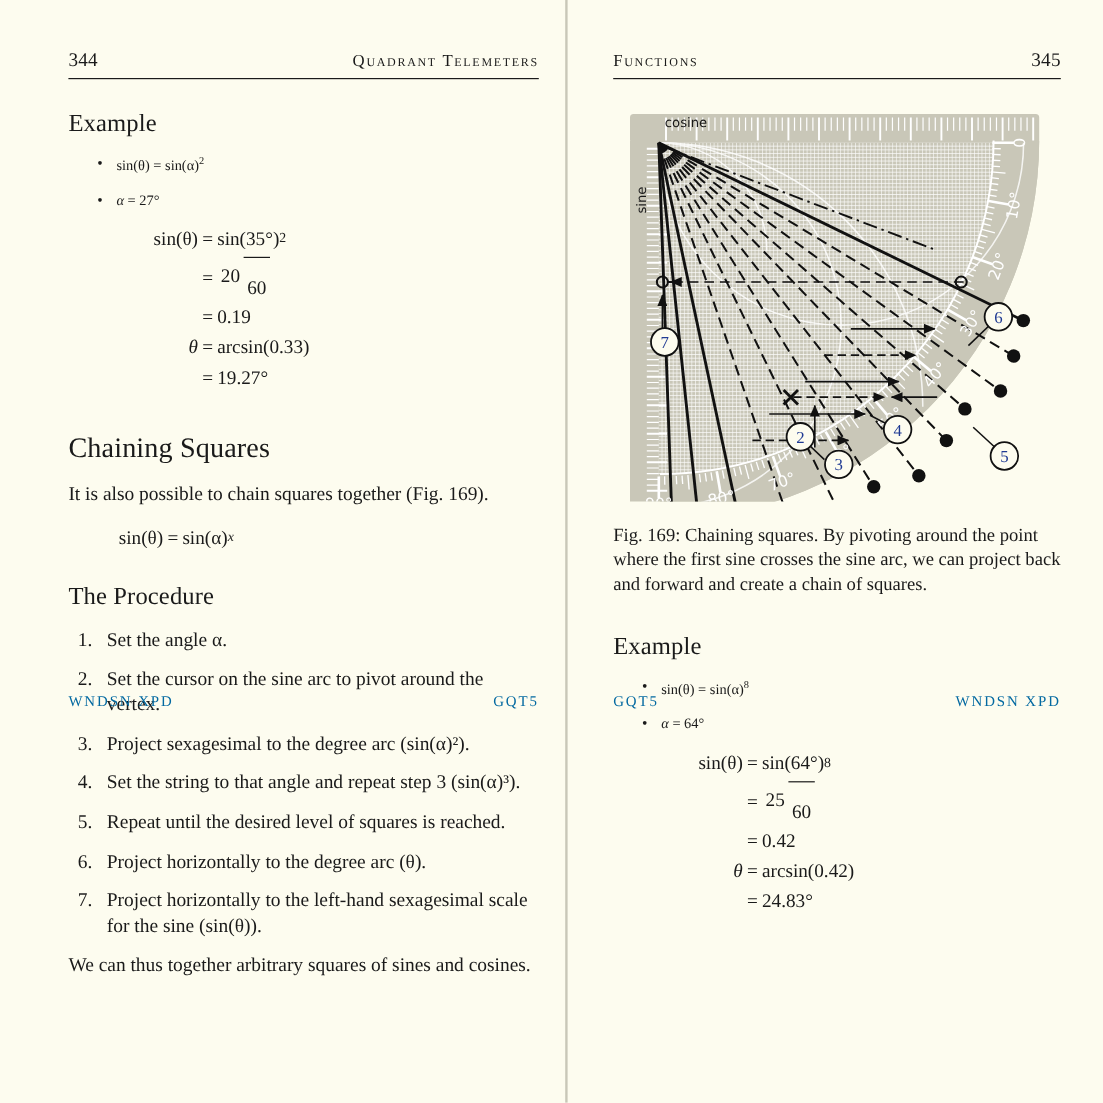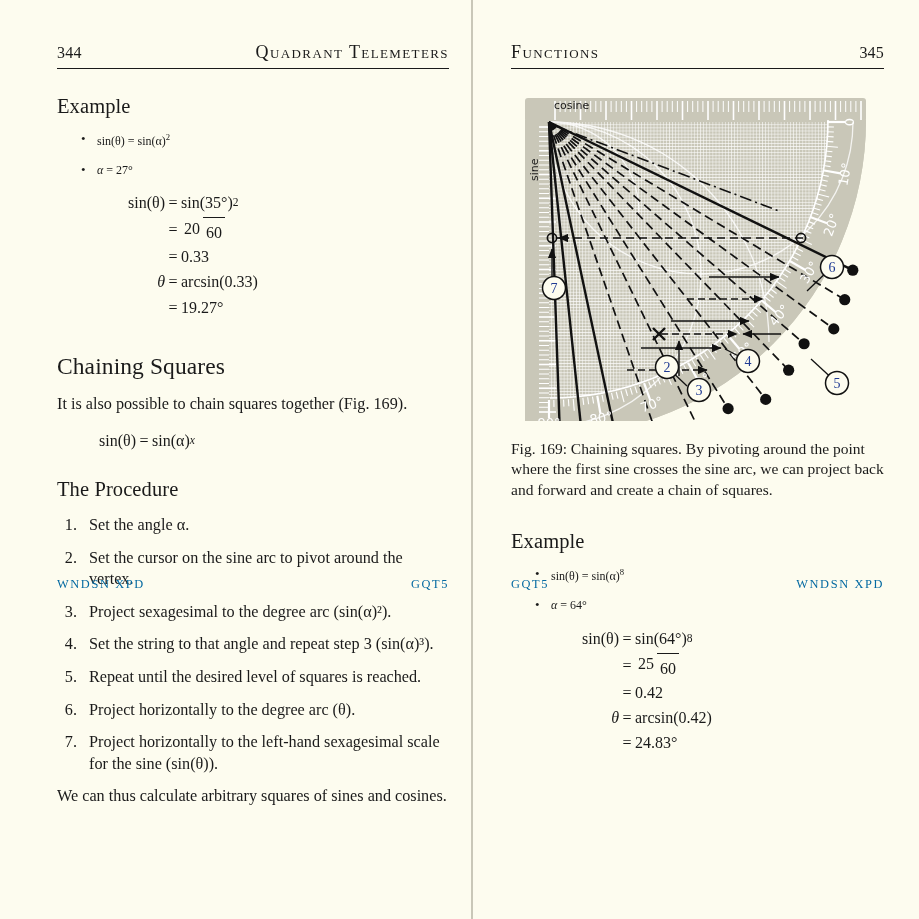--- a/index.html
+++ b/index.html
@@ -26,21 +26,21 @@
   .runhead {
     display: flex; align-items: baseline; justify-content: space-between;
     border-bottom: 1.6px solid #1a1a1a;
     padding-bottom: 5px;
     font-size: 15.5px;
   }
   .runhead .folio { font-size: 16px; letter-spacing: 0.2px; }
   .runhead .title {
     font-variant: small-caps;
     letter-spacing: 1.4px;
-    font-size: 18px;
+    font-size: 14px;
   }
   
   h2.sec {
     font-size: 20.5px; font-weight: normal;
     margin: 26px 0 14px 0; letter-spacing: 0.1px;
   }
   h2.sec.big { font-size: 23.5px; margin-top: 34px; }
   p.body { font-size: 16.2px; line-height: 1.32; margin: 0 0 6px 0; }
 
   
@@ -58,21 +58,21 @@
     padding-left: 8px;
   }
   
   .mathblock { margin: 6px 0 14px 0; padding-left: 42px; font-size: 16px; }
   .mline { display: flex; align-items: center; margin-bottom: 2px; line-height: 1.45; }
   .mline .lhs { display: inline-block; text-align: right; min-width: 66px; }
   .mline .rel { display: inline-block; width: 16px; text-align: center; }
   .frac { display: inline-flex; flex-direction: row; align-items: center;
           vertical-align: middle; line-height: 1.05; margin: 1px 0; }
   .frac .num { padding: 0 3px 1px 3px; }
-  .frac .den { padding: 7px 3px 0 3px; border-top: 1.3px solid #1a1a1a; text-align: center; }
+  .frac .den { padding: 18px 3px 0 3px; border-top: 1.3px solid #1a1a1a; text-align: center; }
   .it { font-style: italic; }
   sup { font-size: 0.72em; }
 
   
   .figwrap { margin-top: 12px; }
   .figcap { font-size: 15.5px; line-height: 1.32; margin-top: 14px; }
 
   
   .footer {
     position: absolute; bottom: 56px;
@@ -122,21 +122,21 @@
         <span class="lhs"></span>
         <span class="rel">=</span>
         <span class="frac">
           <span class="num">20</span>
           <span class="den">60</span>
         </span>
       </div>
       <div class="mline">
         <span class="lhs"></span>
         <span class="rel">=</span>
-        <span>0.33</span>
+        <span>0.19</span>
       </div>
       <div class="mline">
         <span class="lhs it">θ</span>
         <span class="rel">=</span>
         <span>arcsin(0.33)</span>
       </div>
       <div class="mline">
         <span class="lhs"></span>
         <span class="rel">=</span>
         <span>19.27°</span>
@@ -160,21 +160,21 @@
     <ol class="steps">
       <li>Set the angle α.</li>
       <li>Set the cursor on the sine arc to pivot around the vertex.</li>
       <li>Project sexagesimal to the degree arc (sin(α)²).</li>
       <li>Set the string to that angle and repeat step 3 (sin(α)³).</li>
       <li>Repeat until the desired level of squares is reached.</li>
       <li>Project horizontally to the degree arc (θ).</li>
       <li>Project horizontally to the left-hand sexagesimal scale for the sine (sin(θ)).</li>
     </ol>
 
-    <p class="body">We can thus calculate arbitrary squares of sines and cosines.</p>
+    <p class="body">We can thus together arbitrary squares of sines and cosines.</p>
 
     <div class="footer footer-left">
       <span>WNDSN XPD</span>
       <span>GQT5</span>
     </div>
   </div>
 
   <div class="page page-right">
 
     <div class="runhead">

